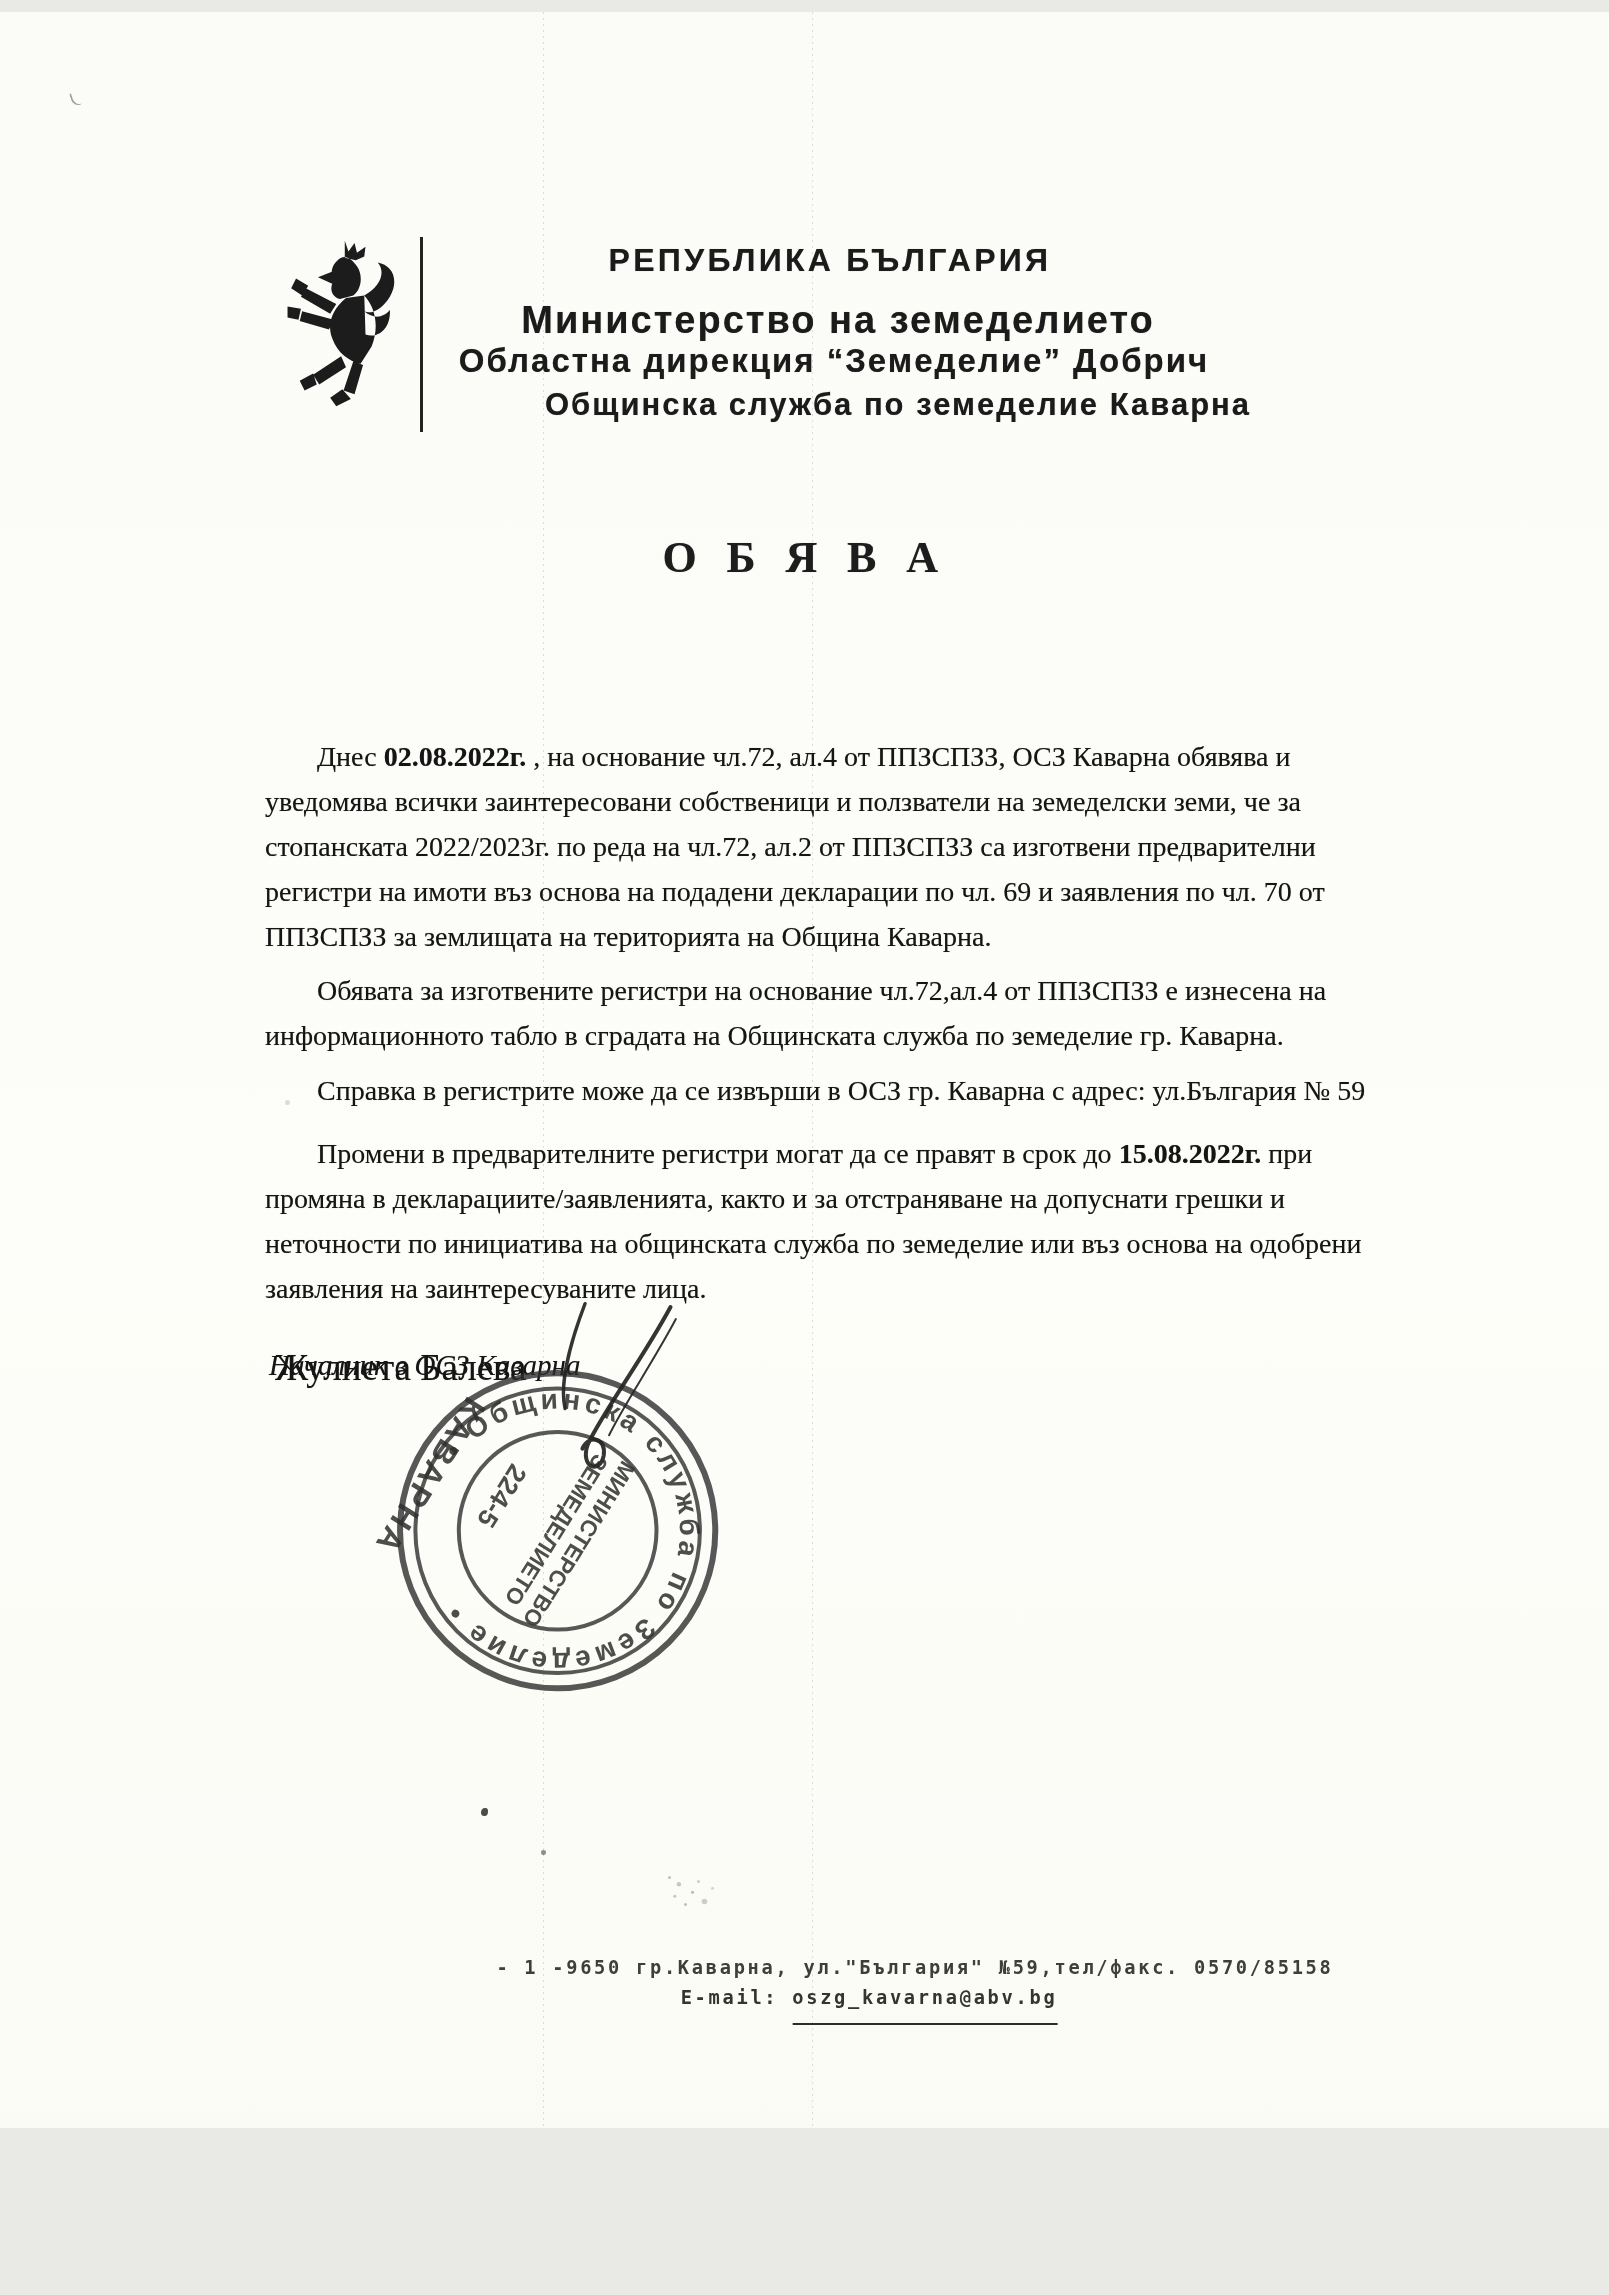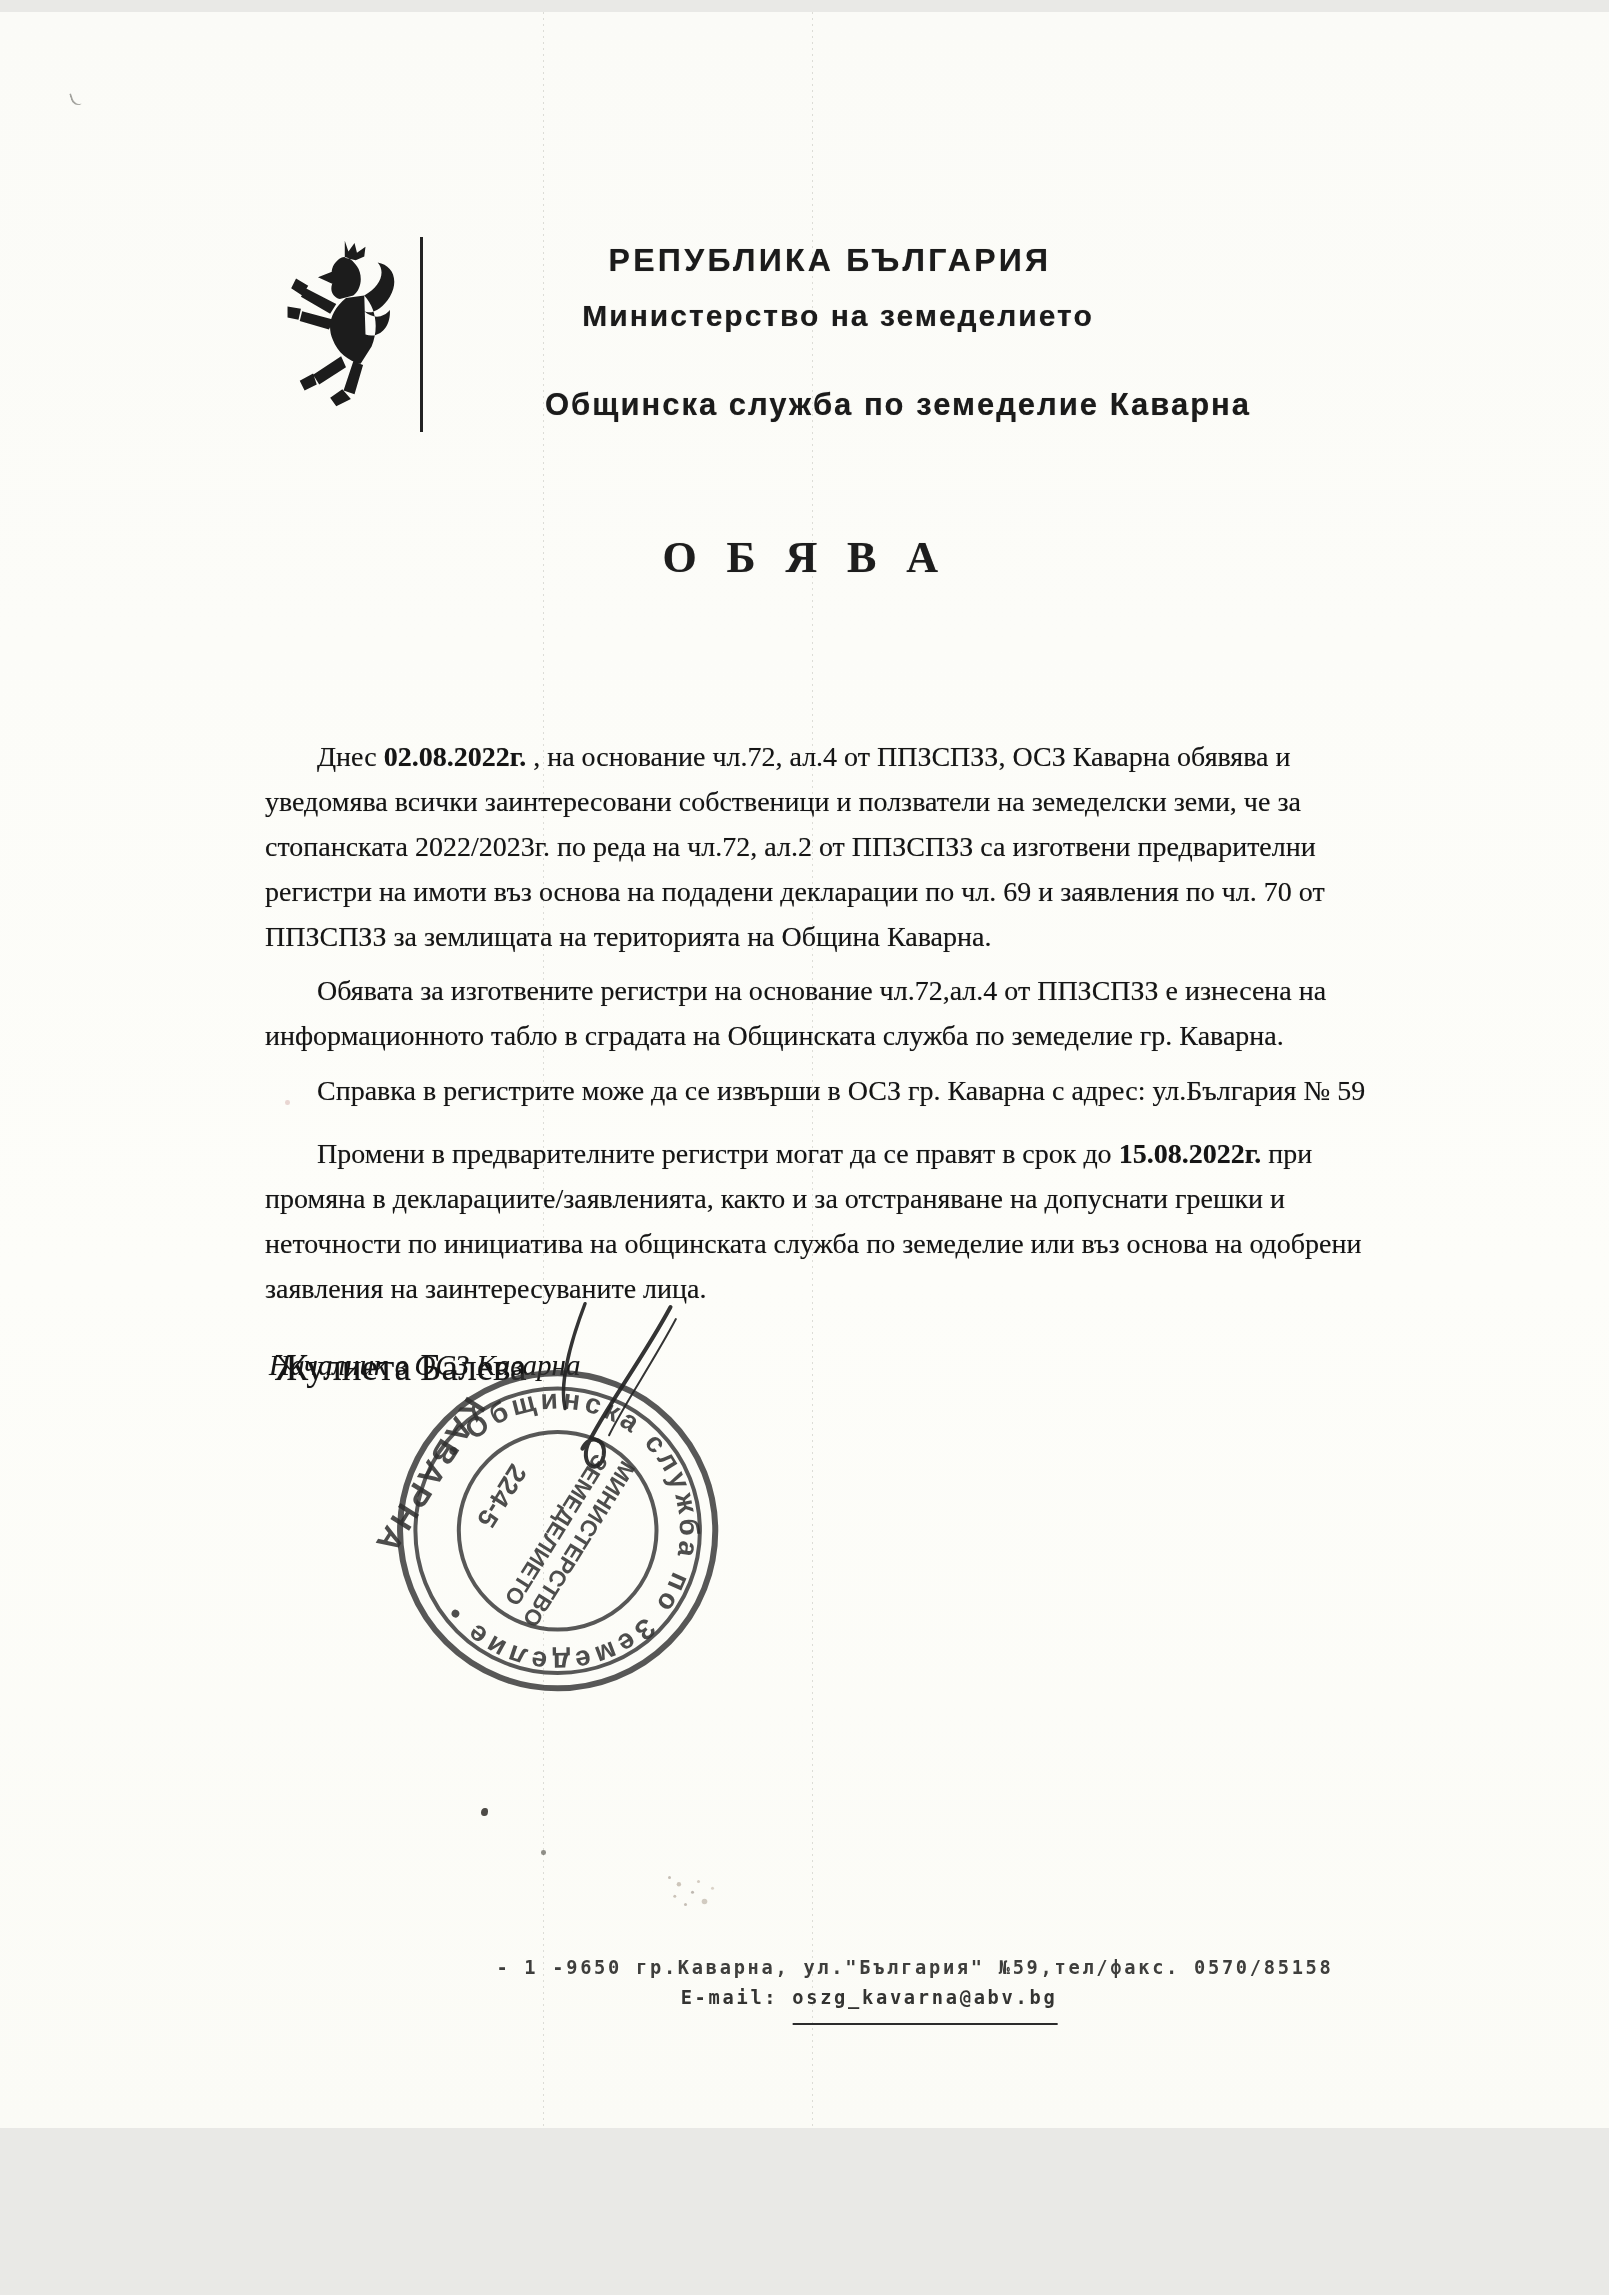--- a/index.html
+++ b/index.html
@@ -11,21 +11,21 @@
   }
   
   .lion{position:absolute;left:279px;top:221px;width:134px;height:198px;}
   .emblem-bar{position:absolute;left:420px;top:225px;width:3.3px;height:195px;background:#232323;}
   .hline{
     position:absolute;transform:translateX(-50%);white-space:nowrap;
     font-family:"Liberation Sans",sans-serif;font-weight:bold;color:#1b1b1b;
     text-shadow:0 0 0.7px rgba(25,25,25,.55);
   }
   #h-country{left:830px;top:230px;font-size:32px;letter-spacing:3.3px;}
-  #h-ministry{left:838px;top:287px;font-size:30px;letter-spacing:2px;}
+  #h-ministry{left:838px;top:287px;font-size:38px;letter-spacing:2px;}
   #h-directorate{left:834px;top:330px;font-size:33px;letter-spacing:2px;}
   #h-office{left:898px;top:375px;font-size:31px;letter-spacing:2px;text-align:center;}
   
   .doc-title{
     position:absolute;left:805px;top:520px;transform:translateX(-50%);
     font-size:44px;font-weight:bold;letter-spacing:9.4px;white-space:nowrap;
     color:#1d1d1d;text-shadow:0 0 0.7px rgba(25,25,25,.5);
   }
   
   .body-text{position:absolute;left:265px;top:722px;width:1149px;font-size:28px;line-height:45px;}
@@ -95,20 +95,21 @@
       M51,100 L28,115 L33,123 L55,109 Z
       M28,114 L17,120 L21,128 L31,123 Z
       M61,104 L53,128 L62,131 L69,107 Z
       M52,127 L42,134 L47,141 L59,135 Z
       M70,50 C83,43 88,31 81,23 C93,25 99,37 91,51 C85,61 76,66 70,63 C78,70 86,68 91,62 C92,76 82,86 71,82 Z"></path>
   </svg>
   <div class="emblem-bar"></div>
 
   <div class="hline" id="h-country">РЕПУБЛИКА БЪЛГАРИЯ</div>
   <div class="hline" id="h-ministry">Министерство на земеделието</div>
+  <div class="hline" id="h-directorate">Областна дирекция “Земеделие” Добрич</div>
   <div class="hline" id="h-office">Общинска служба по земеделие Каварна</div>
 
   <div class="doc-title">О Б Я В А</div>
 
   <div class="body-text">
     <p><span>Днес </span><b>02.08.2022г.</b><span> , на основание чл.72, ал.4 от ППЗСПЗЗ, ОСЗ Каварна обявява и уведомява всички заинтересовани собственици и ползватели на земеделски земи, че за стопанската 2022/2023г. по реда на чл.72, ал.2 от ППЗСПЗЗ са изготвени предварителни регистри на имоти въз основа на подадени декларации по чл. 69 и заявления по чл. 70 от ППЗСПЗЗ за землищата на територията на Община Каварна.</span></p>
     <p>Обявата за изготвените регистри на основание чл.72,ал.4 от ППЗСПЗЗ е изнесена на информационното табло в сградата на Общинската служба по земеделие гр. Каварна.</p>
     <p class="gap-after">Справка в регистрите може да се извърши в ОСЗ  гр. Каварна с адрес: ул.България № 59</p>
     <p><span>Промени в предварителните регистри могат да се правят в срок до </span><b>15.08.2022г.</b><span> при промяна в декларациите/заявленията, както и за отстраняване на допуснати грешки и неточности по инициатива на общинската служба по земеделие или въз основа на одобрени заявления на заинтересуваните лица.</span></p>
   </div>

